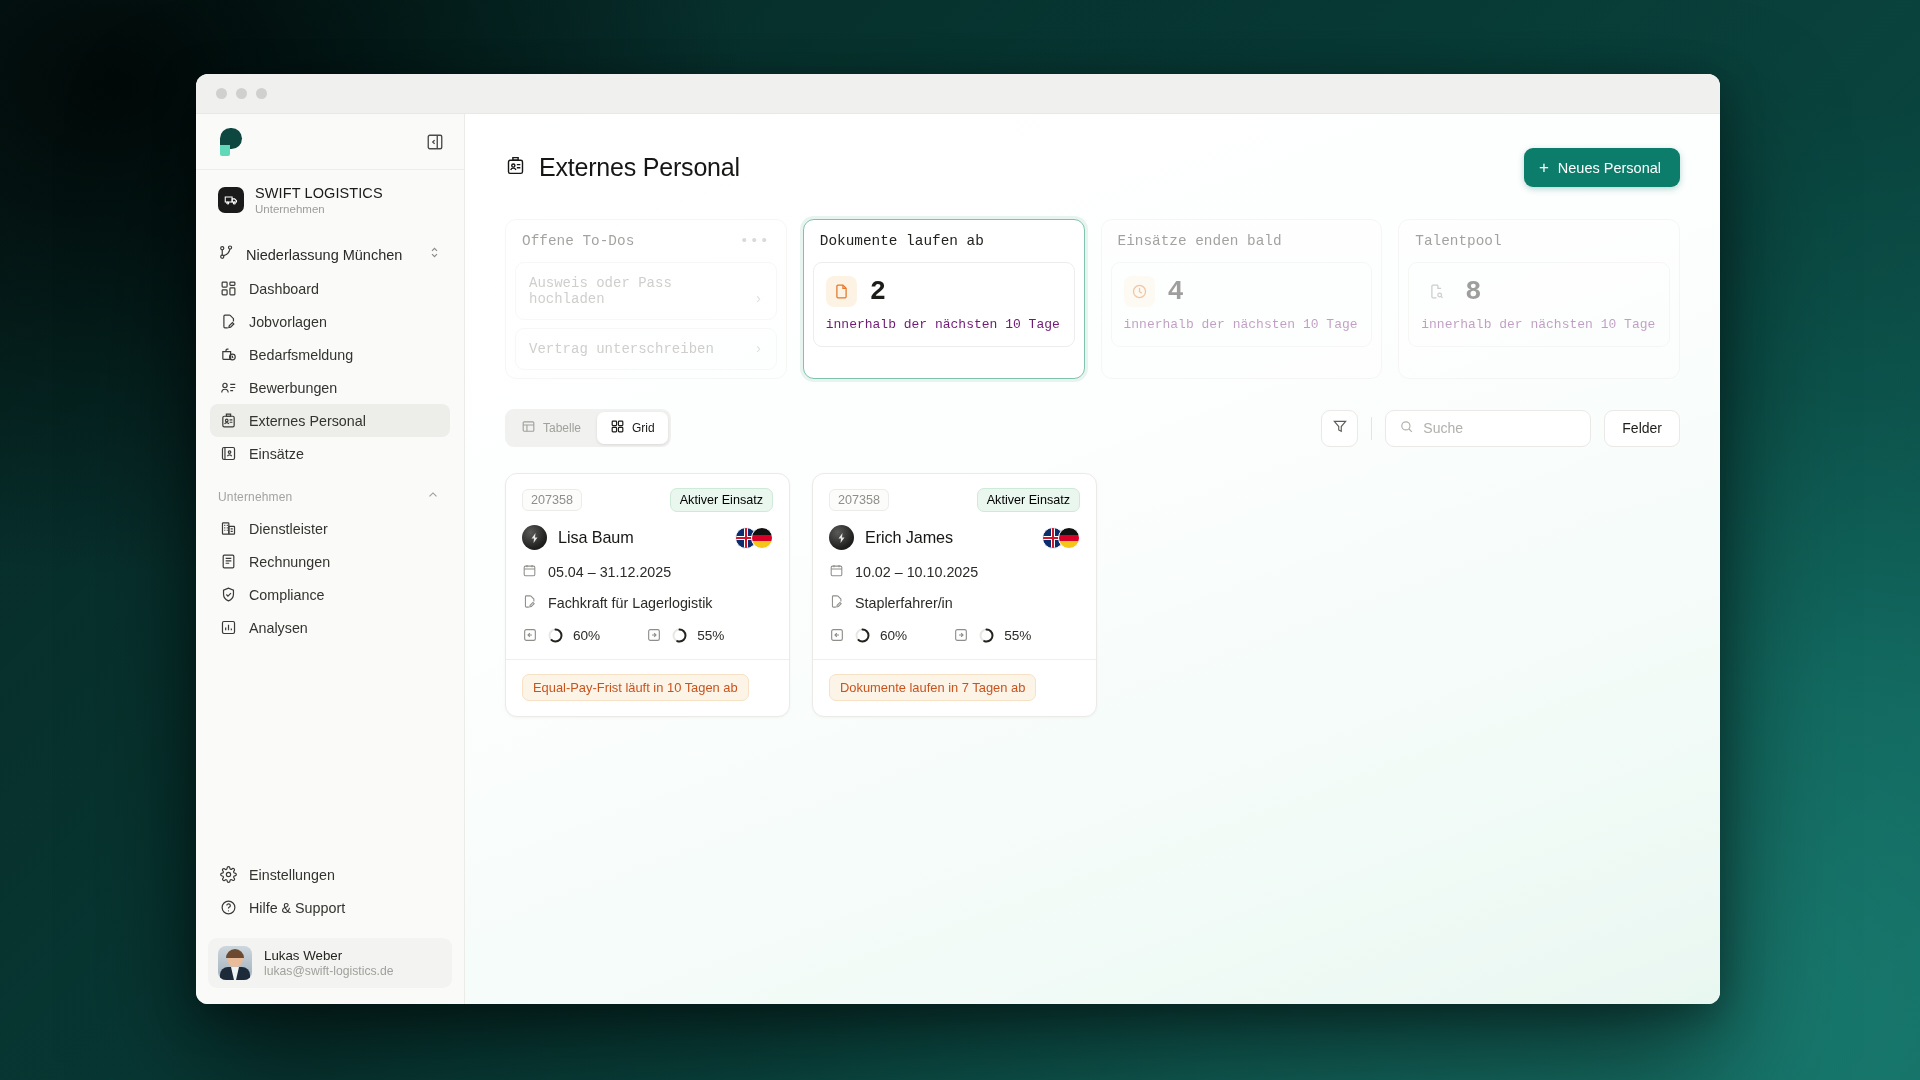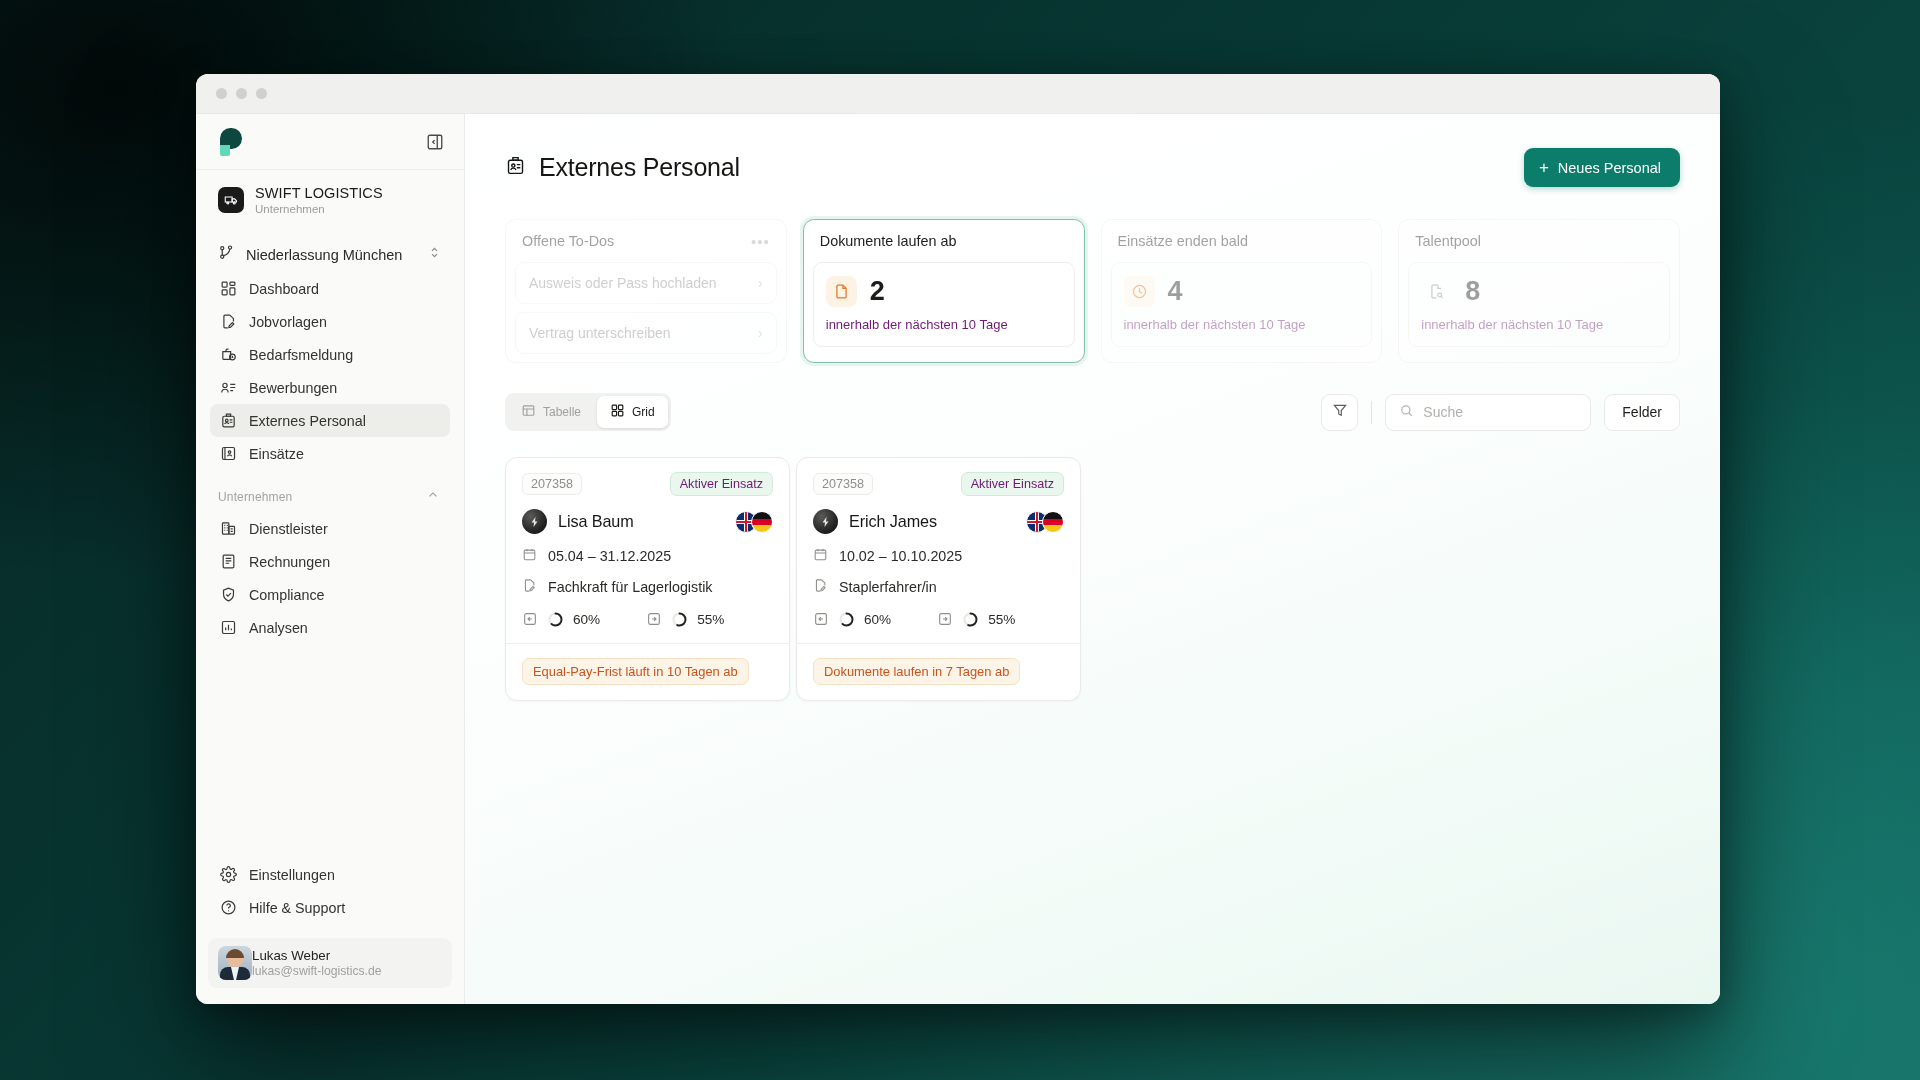--- a/index.html
+++ b/index.html
@@ -108,21 +108,21 @@
   }
   .sb-item.active { background: #ededea; }
   .sb-item .ic { width: 17px; height: 17px; flex: 0 0 17px; color: #3a3a37; display:flex; }
   .sb-item svg { width: 17px; height: 17px; }
 
   .sb-spacer { flex: 1; }
   .sb-bottom { padding-bottom: 16px; }
 
   .sb-user {
     margin: 14px 12px 0 12px; padding: 8px 10px;
-    display: flex; align-items: center; 
+    display: flex; align-items: center; gap: 12px;
     border-radius: 9px; background: #f3f3f1;
   }
   .user-ava {
     width: 34px; height: 34px; flex: 0 0 34px; border-radius: 8px;
     overflow: hidden; position: relative;
     background: linear-gradient(#cdd6dd, #9fb0bd);
   }
   .user-ava .head { position:absolute; left:9px; top:5px; width:16px; height:16px; border-radius:50%; background:#e8bb9a; }
   .user-ava .hair { position:absolute; left:8px; top:3px; width:18px; height:9px; border-radius:9px 9px 0 0; background:#6b4a31; }
   .user-ava .torso{ position:absolute; left:2px; top:21px; width:30px; height:16px; border-radius:8px 8px 0 0; background:#1d2a3a; }
@@ -154,20 +154,21 @@
     box-shadow: 0 2px 6px rgba(11,125,106,.3);
   }
   .btn-primary .plus { font-size: 17px; line-height: 1; font-weight: 400; }
 
   
   .stat-row { display: flex; gap: 16px; padding: 32px 40px 0 40px; }
   .stat-card {
     flex: 1; background: #fff;
     border: 1px solid #eceae7; border-radius: 11px;
     overflow: hidden;
+    font-family: Liberation Mono, monospace;
   }
   .stat-card.dim { opacity: .42; }
   .stat-card.active {
     border: 1.6px solid #7fc3ae;
     box-shadow: 0 0 0 3px rgba(127,195,174,.18);
   }
   .stat-head {
     padding: 13px 16px;
     display: flex; align-items: center; justify-content: space-between;
     font-size: 14.4px; color: #22221f;
@@ -234,36 +235,36 @@
     color: #33332f; background: transparent; width: 100%;
   }
   .search-input::placeholder { color: #b0b0ac; }
   .btn-ghost {
     height: 37px; padding: 0 17px;
     background: #fff; border: 1px solid #eae9e6; border-radius: 9px;
     font-size: 14px; font-family: inherit; color: #1d1d1a; cursor: pointer;
   }
 
   
-  .grid-row { display: flex; gap: 6px; padding: 26px 40px 0 40px; }
+  .grid-row { display: flex; gap: 22px; padding: 26px 40px 0 40px; }
   .pcard {
     width: 285px; background: #fff;
     border: 1px solid #eceae7; border-radius: 12px;
     box-shadow: 0 1px 3px rgba(0,0,0,.04);
     padding: 14px 16px 0 16px;
     display: flex; flex-direction: column;
   }
   .pc-top { display: flex; align-items: center; justify-content: space-between; }
   .pc-id {
     font-size: 12.6px; color: #8e8e8a;
     border: 1px solid #ececea; border-radius: 6px;
     padding: 3px 8px; background: #fcfcfb;
   }
   .badge-green {
-    font-size: 12.6px; color: #701a75;
+    font-size: 12.6px; color: #000000;
     background: #e9f7ef; border: 1px solid #cfead9;
     border-radius: 7px; padding: 4px 9px;
   }
   .pc-name-row { display: flex; align-items: center; gap: 11px; margin-top: 13px; }
   .pc-ava {
     width: 25px; height: 25px; flex: 0 0 25px; border-radius: 50%;
     background: radial-gradient(circle at 35% 30%, #5a5a58, #1d1d1c 70%);
     display:flex; align-items:center; justify-content:center;
     color:#e6e6e4; font-size:11px;
   }

